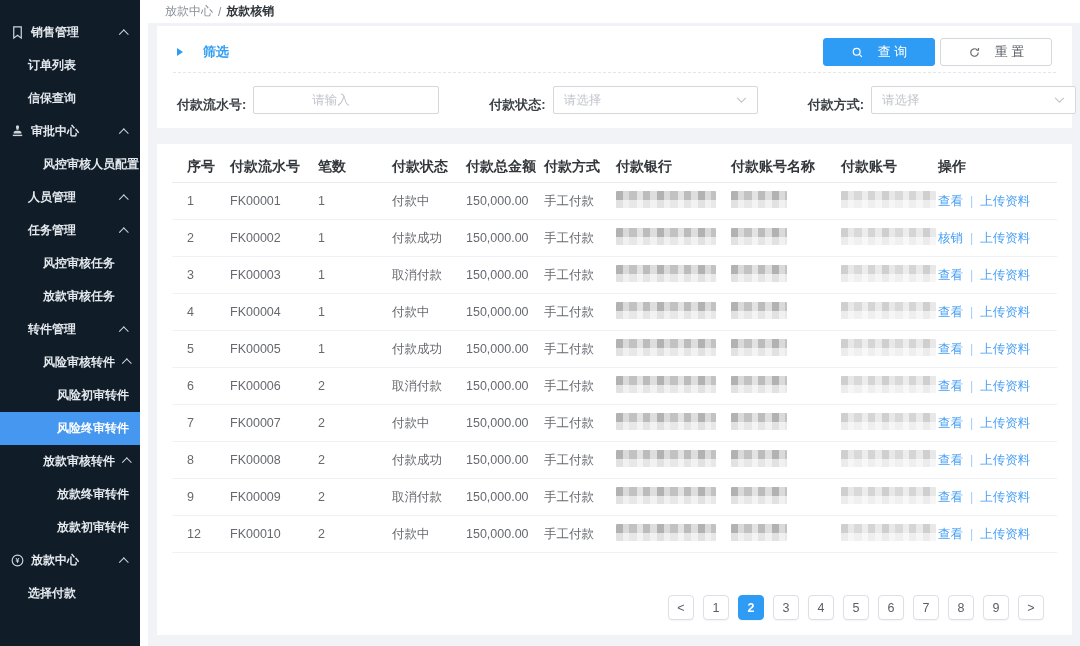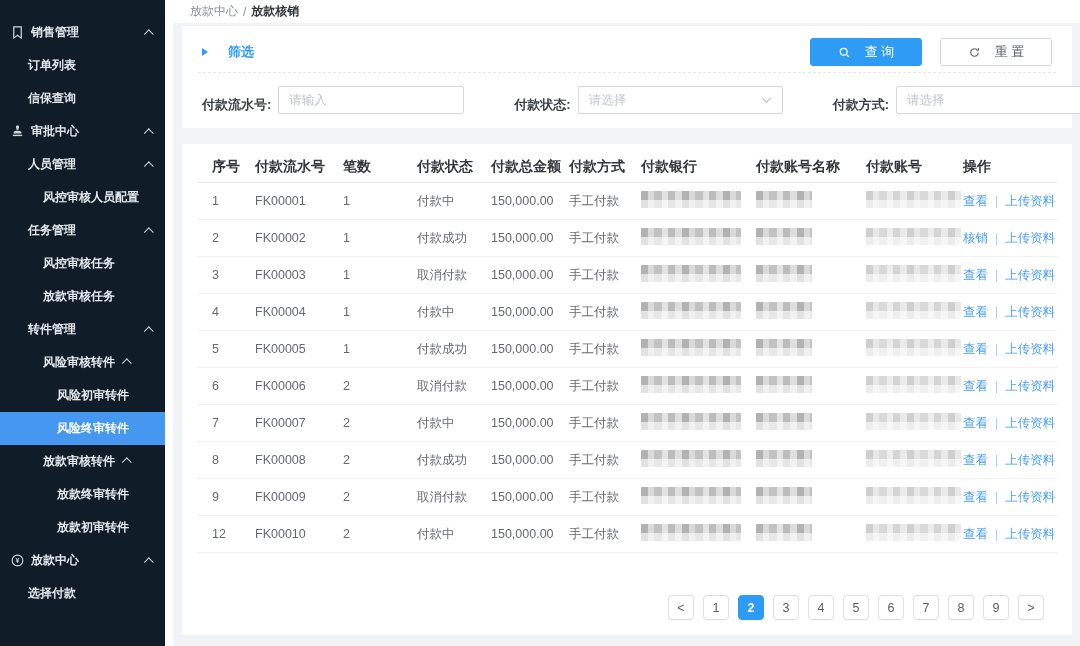--- a/index.html
+++ b/index.html
@@ -1,21 +1,21 @@
 <!DOCTYPE html>
 <html><head>
 <meta charset="utf-8">
 <style>
   * { margin:0; padding:0; box-sizing:border-box; }
   html,body { width:1080px; height:646px; overflow:hidden; }
   body { font-family:"Liberation Sans","DejaVu Sans",sans-serif; background:#f1f3f6; }
   .app { width:1080px; height:646px; display:flex; }
 
   
-  .sidebar { width:165px; flex-shrink:0; background:#101c28; padding-top:16px; color:#dfe6ec; }
+  .sidebar { width:140px; flex-shrink:0; background:#101c28; padding-top:16px; color:#dfe6ec; }
   .sb-item { position:relative; height:33px; display:flex; align-items:center; font-size:12px;
              font-weight:600; color:#e4e9ee; cursor:pointer; white-space:nowrap; }
   .sb-item.lv1 { padding-left:10px; }
   .sb-item.lv2 { padding-left:28px; }
   .sb-item.lv3 { padding-left:43px; }
   .sb-item.lv4 { padding-left:57px; }
   .sb-item.active { background:#4697f0; color:#fff; }
   .sb-ico { width:15px; height:15px; margin-right:6px; flex-shrink:0; display:inline-flex; }
   .caret { width:7px; height:7px; border-left:1.5px solid #cfd6dc; border-top:1.5px solid #cfd6dc;
            transform:rotate(45deg) translateY(1px); display:inline-block; }
@@ -30,33 +30,33 @@
             font-size:12px; flex-shrink:0; }
   .bc-section { color:#8a9099; cursor:pointer; }
   .bc-sep { color:#8a9099; margin:0 5px; }
   .bc-current { color:#32373d; font-weight:700; }
 
   .card { background:#fff; }
   .filter-card { margin:3px 8px 0 9px; padding:6px 20px 14px; flex-shrink:0; }
   .fhead { height:40px; display:flex; align-items:center; justify-content:space-between; }
   .ftoggle { display:flex; align-items:center; gap:20px; color:#2e9cf4; font-size:13px; font-weight:600; cursor:pointer; }
   .tri { width:0; height:0; border-left:6px solid #2e9cf4; border-top:4px solid transparent; border-bottom:4px solid transparent; }
-  .fbtns { display:flex; gap:18px; }
+  .fbtns { display:flex; gap:5px; }
   .btn { height:28px; width:112px; display:flex; align-items:center; justify-content:center; gap:8px;
          font-size:13px; border-radius:3px; cursor:pointer; font-family:inherit; }
   .btn.primary { background:#2e9cf4; border:1px solid #2e9cf4; color:#fff; }
   .btn.plain { background:#fff; border:1px solid #d4d7dc; color:#555a61; }
   .dashed { border-top:1px dashed #e3e6ea; margin:0 -4px 13px; }
   .fform { display:flex; align-items:center; }
   .ffield { display:flex; align-items:flex-end; }
   .ffield + .ffield { margin-left:50px; }
   .flabel { font-size:13px; font-weight:700; color:#3a3f45; margin-right:7px; white-space:nowrap; }
   .control { height:28px; border:1px solid #d4d7dc; border-radius:2px; background:#fff;
              display:flex; align-items:center; padding:0 10px; font-size:12.5px; }
-  .control input { border:none; outline:none; width:100%; height:100%; font-size:12.5px; font-family:inherit; color:#c2410c; }
+  .control input { border:none; outline:none; width:100%; height:100%; font-size:12.5px; font-family:inherit; color:#c2410c;margin-left:48px; }
   .control input::placeholder { color:#c0c4cb; }
   .control.sel { justify-content:space-between; cursor:pointer; }
   .ph { color:#c0c4cb; }
   .w-input { width:186px; }
   .w-select { width:205px; }
 
   
   .table-card { margin:16px 8px 11px 9px; padding:8px 15px 0; flex:1; display:flex; flex-direction:column; }
   .trow { display:grid; grid-template-columns:43px 88px 74px 74px 78px 72px 115px 110px 97px 1fr;
           align-items:center; min-height:37px; padding-left:15px;
@@ -106,26 +106,26 @@
           <span class="sb-ico">
             <svg viewBox="0 0 16 16" width="15" height="15">
               <path d="M6.3 2.9a1.7 1.7 0 0 1 3.4 0c0 1.1-.6 1.9-.6 3.1h-2.2c0-1.2-.6-2-.6-3.1z" fill="#cfd6dc"></path>
               <path d="M3.8 9.3c0-1.5 1.5-2.1 4.2-2.1s4.2.6 4.2 2.1v.9H3.8z" fill="#cfd6dc"></path>
               <rect x="3" y="11.4" width="10" height="1.5" fill="#cfd6dc"></rect>
             </svg>
           </span>
           <span>审批中心</span>
           <span class="caret pos-right"></span>
         </div>
-        <div class="sb-item lv2">
-          <span>人员管理</span>
-          <span class="caret pos-right"></span>
-        </div>
         <div class="sb-item lv3">
           <span>风控审核人员配置</span>
+        </div>
+        <div class="sb-item lv2">
+          <span>人员管理</span>
+          <span class="caret pos-right"></span>
         </div>
         <div class="sb-item lv2">
           <span>任务管理</span>
           <span class="caret pos-right"></span>
         </div>
         <div class="sb-item lv3">
           <span>风控审核任务</span>
         </div>
         <div class="sb-item lv3">
           <span>放款审核任务</span>

